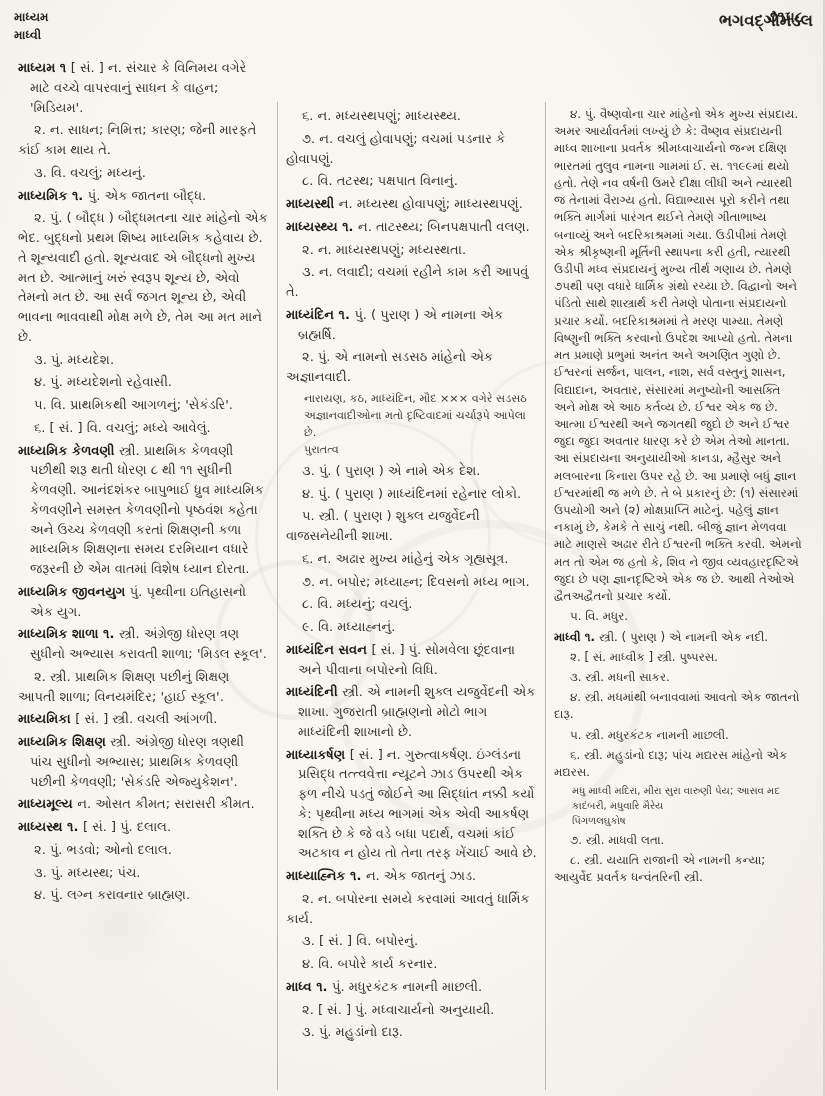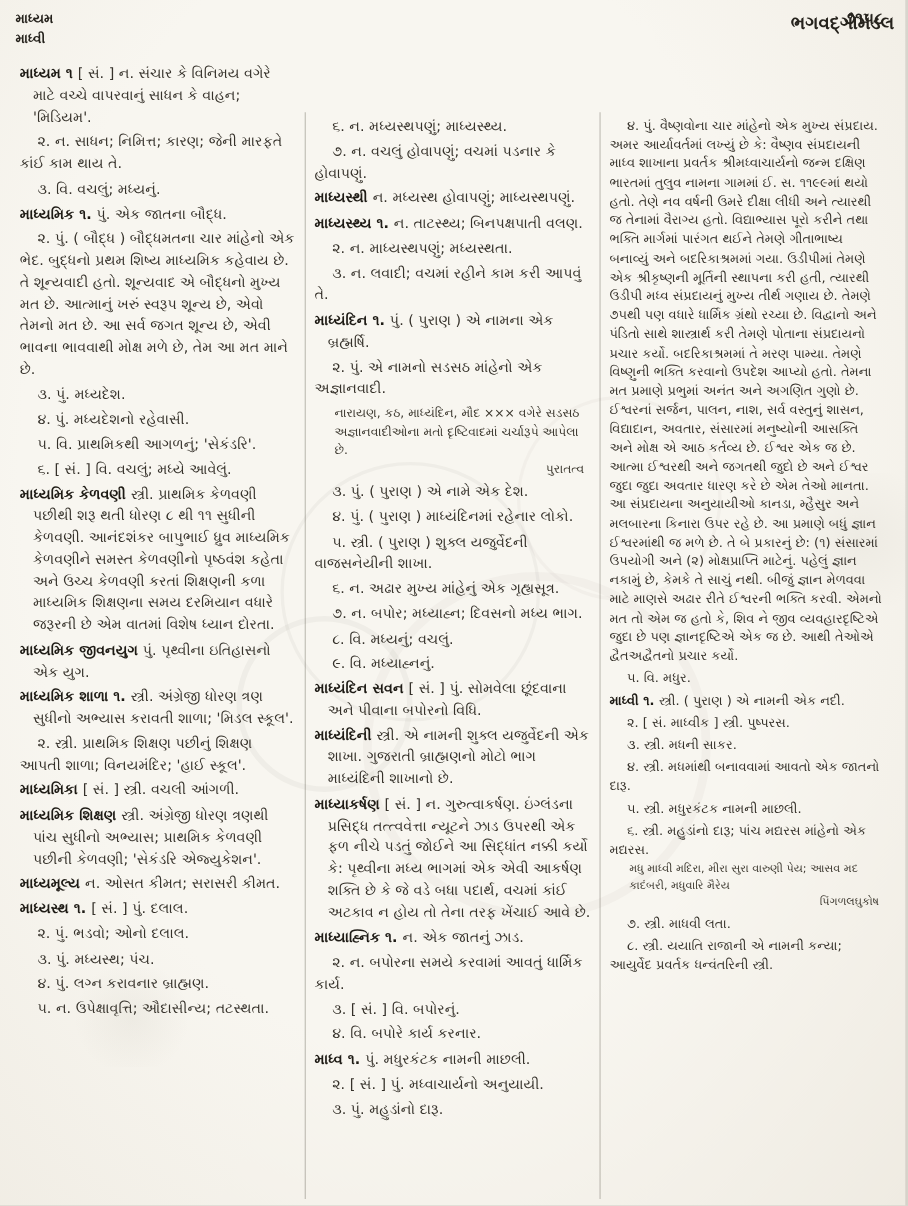--- a/index.html
+++ b/index.html
@@ -16,21 +16,21 @@
   .pageno{position:absolute;right:10px;top:2px;font-size:15px;font-weight:bold;color:#26231d;}
   .cols{position:relative;display:flex;height:1036px;overflow:hidden;z-index:2;}
   .col{flex:1;min-width:0;padding:4px 8px 0 8px;overflow:hidden;font-size:13px;line-height:1.52;}
   .col + .col{border-left:1px solid rgba(95,90,78,.38);margin-top:48px;}
   .col:nth-child(3){font-size:11.8px;line-height:1.46;}
   .col p{margin:0 0 3px 0;}
   p.entry{padding-left:12px;text-indent:-12px;}
   p.entry b{font-weight:700;color:#1e1b15;}
   p.sense{text-indent:16px;}
   p.cite{font-size:.86em;padding-left:18px;color:#3c382f;}
-  .attrib{display:block;text-align:right;padding-right:6px;}
+  .attrib{display:block;text-align:left;padding-right:6px;}
   
   .wm{position:absolute;border:3px solid #857e6c;border-radius:50%;opacity:.07;z-index:1;}
   .wm.c1{left:255px;top:420px;width:230px;height:230px;}
   .wm.c2{left:330px;top:520px;width:300px;height:300px;border-width:8px;opacity:.05;}
   .wm.c3{left:215px;top:560px;width:150px;height:150px;border-width:5px;}
   .wm.c4{left:470px;top:360px;width:180px;height:180px;opacity:.05;}
   .smudge{position:absolute;background:radial-gradient(circle,#8d8673 0%,transparent 70%);opacity:.08;z-index:1;}
   .s1{left:700px;top:430px;width:160px;height:120px;}
   .s2{left:60px;top:880px;width:120px;height:90px;}
 </style>
@@ -69,25 +69,25 @@
         <p class="entry"><b>માધ્યમિક જીવનયુગ </b><span>પું. પૃથ્વીના ઇતિહાસનો એક યુગ.</span></p>
         <p class="entry"><b>માધ્યમિક શાળા ૧. </b><span>સ્ત્રી. અંગ્રેજી ધોરણ ત્રણ સુધીનો અભ્યાસ કરાવતી શાળા; 'મિડલ સ્કૂલ'.</span></p>
         <p class="sense"><span>૨. સ્ત્રી. પ્રાથમિક શિક્ષણ પછીનું શિક્ષણ આપતી શાળા; વિનયમંદિર; 'હાઈ સ્કૂલ'.</span></p>
         <p class="entry"><b>માધ્યમિકા </b><span>[ સં. ] સ્ત્રી. વચલી આંગળી.</span></p>
         <p class="entry"><b>માધ્યમિક શિક્ષણ </b><span>સ્ત્રી. અંગ્રેજી ધોરણ ત્રણથી પાંચ સુધીનો અભ્યાસ; પ્રાથમિક કેળવણી પછીની કેળવણી; 'સેકંડરિ એજ્યુકેશન'.</span></p>
         <p class="entry"><b>માધ્યમૂલ્ય </b><span>ન. ઓસત કીમત; સરાસરી કીમત.</span></p>
         <p class="entry"><b>માધ્યસ્થ ૧. </b><span>[ સં. ] પું. દલાલ.</span></p>
         <p class="sense"><span>૨. પું. ભડવો; ઓનો દલાલ.</span></p>
         <p class="sense"><span>૩. પું. મધ્યસ્થ; પંચ.</span></p>
         <p class="sense"><span>૪. પું. લગ્ન કરાવનાર બ્રાહ્મણ.</span></p>
-        <p class="sense"><span>૫. ન. ઉપેક્ષાવૃત્તિ; ઔદાસીન્ય; તટસ્થતા.</span></p>
       </div>
     <div class="col">
         <p class="sense"><span>૬. ન. મધ્યસ્થપણું; માધ્યસ્થ્ય.</span></p>
         <p class="sense"><span>૭. ન. વચલું હોવાપણું; વચમાં પડનાર કે હોવાપણું.</span></p>
+        <p class="sense"><span>૮. વિ. તટસ્થ; પક્ષપાત વિનાનું.</span></p>
         <p class="entry"><b>માધ્યસ્થી </b><span>ન. મધ્યસ્થ હોવાપણું; માધ્યસ્થપણું.</span></p>
         <p class="entry"><b>માધ્યસ્થ્ય ૧. </b><span>ન. તાટસ્થ્ય; બિનપક્ષપાતી વલણ.</span></p>
         <p class="sense"><span>૨. ન. માધ્યસ્થપણું; મધ્યસ્થતા.</span></p>
         <p class="sense"><span>૩. ન. લવાદી; વચમાં રહીને કામ કરી આપવું તે.</span></p>
         <p class="entry"><b>માધ્યંદિન ૧. </b><span>પું. ( પુરાણ ) એ નામના એક બ્રહ્મર્ષિ.</span></p>
         <p class="sense"><span>૨. પું. એ નામનો સડસઠ માંહેનો એક અજ્ઞાનવાદી.</span></p>
         <p class="cite"><span>નારાયણ, કઠ, માધ્યંદિન, મૌદ ××× વગેરે સડસઠ અજ્ઞાનવાદીઓના મતો દૃષ્ટિવાદમાં ચર્ચારૂપે આપેલા છે.</span><span class="attrib">પુરાતત્વ</span></p>
         <p class="sense"><span>૩. પું. ( પુરાણ ) એ નામે એક દેશ.</span></p>
         <p class="sense"><span>૪. પું. ( પુરાણ ) માધ્યંદિનમાં રહેનાર લોકો.</span></p>
         <p class="sense"><span>૫. સ્ત્રી. ( પુરાણ ) શુક્લ યજુર્વેદની વાજસનેયીની શાખા.</span></p>

